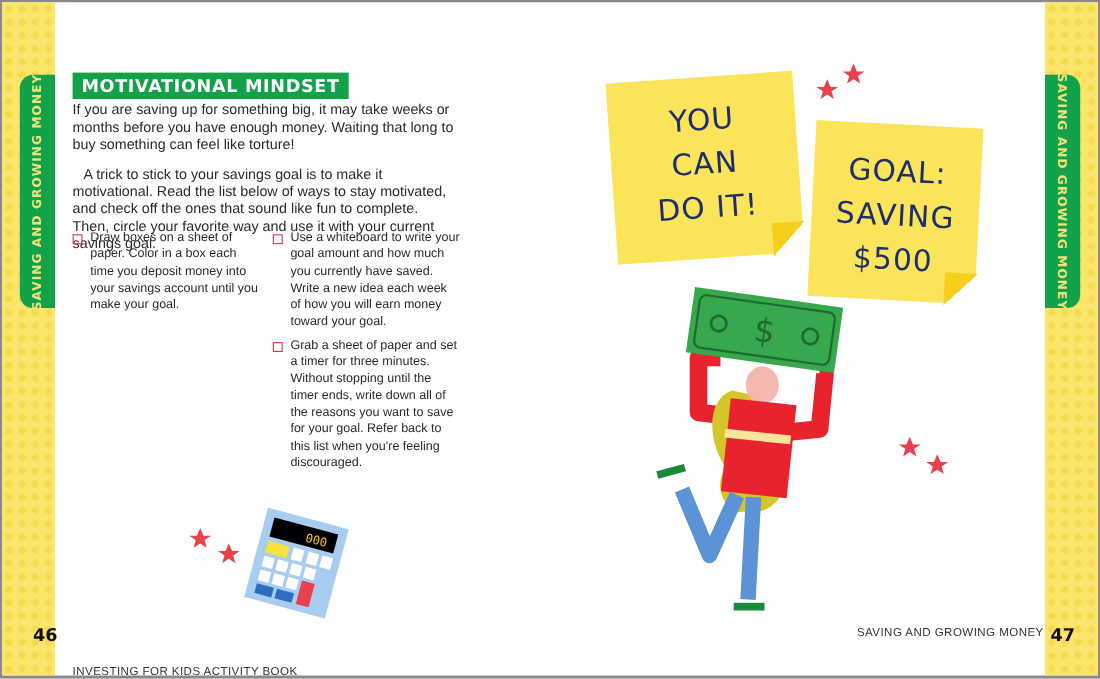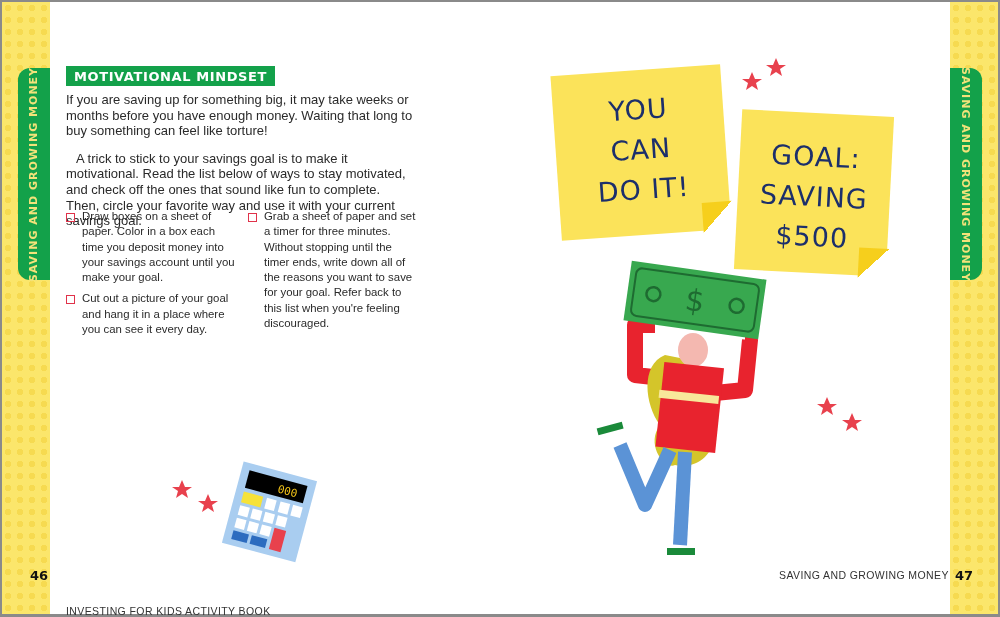--- a/index.html
+++ b/index.html
@@ -9,32 +9,32 @@
     background-image: radial-gradient(circle, #f6da50 3px, transparent 3.5px);
     background-size:12px 12px; }
   .strip.left { left:2px; }
   .strip.right { right:2px; }
   .tab { position:absolute; background:#13a14a; color:#f3e27a; font-family:"DejaVu Sans", sans-serif; font-weight:bold; font-size:11px; letter-spacing:1px; display:flex; align-items:center; justify-content:center; }
   .tab.left { left:18px; top:68px; width:32px; height:212px; border-radius:12px 0 0 12px; }
   .tab.left span { transform:rotate(-90deg); white-space:nowrap; }
   .tab.right { right:18px; top:68px; width:32px; height:212px; border-radius:0 12px 12px 0; }
   .tab.right span { transform:rotate(90deg); white-space:nowrap; }
 
-  .heading { position:absolute; left:66px; top:66px; background:#13a14a; color:#ffffff; font-family:"DejaVu Sans", sans-serif; font-weight:bold; font-size:13px; letter-spacing:0.6px; padding:3px 8px 2px 8px; }
+  .heading { position:absolute; left:66px; top:66px; background:#13a14a; color:#ffffff; font-family:"DejaVu Sans", sans-serif; font-weight:bold; font-size:16px; letter-spacing:0.6px; padding:3px 8px 2px 8px; }
   .intro { position:absolute; left:66px; top:92px; width:350px; font-size:13px; line-height:15.6px; color:#2a2a2a; }
   .intro p { margin:0; }
   .intro p.indent { text-indent:10px;margin-top:12px; }
 
   .col { position:absolute; width:170px; font-size:11.4px; line-height:15.3px; color:#2a2a2a; }
   .col.c1 { left:66px; top:209px; }
   .col.c2 { left:248px; top:209px; }
   .item { display:flex; margin-bottom:6px;justify-content:center; }
   .cb { flex:none; width:7px; height:7px; border:1.5px solid #e0324a; margin-top:4px; margin-right:7px; }
 
-  .footer-num { position:absolute; top:568px; font-family:"DejaVu Sans", sans-serif; font-weight:bold; font-size:13px; color:#111; }
+  .footer-num { position:absolute; top:568px; font-family:"DejaVu Sans", sans-serif; font-weight:bold; font-size:16px; color:#111; }
   .footer-text { position:absolute; top:569px; font-size:10.5px; letter-spacing:0.4px; color:#333; }
 
   .note { position:absolute; background:#fbe35a; color:#1c2f6b; font-family:"DejaVu Sans", sans-serif; font-size:27px; line-height:40px; text-align:center; letter-spacing:1px; }
   .note1 { left:556px; top:70px; width:170px; height:165px; transform:rotate(-4deg); padding-top:20px; box-sizing:border-box; }
   .note2 { left:738px; top:113px; width:152px; height:160px; transform:rotate(3deg); padding-top:24px; box-sizing:border-box; }
   .curl-fold { position:absolute; right:-2px; bottom:-2px; width:30px; height:30px; background:linear-gradient(135deg, #f6cf1c 50%, #ffffff 50%); }
 
   svg { position:absolute; overflow:visible; }
 </style>
 </head>
@@ -56,27 +56,27 @@
 <div class="intro">
   <p>If you are saving up for something big, it may take weeks or months before you have enough money. Waiting that long to buy something can feel like torture!</p>
   <p class="indent">A trick to stick to your savings goal is to make it motivational. Read the list below of ways to stay motivated, and check off the ones that sound like fun to complete. Then, circle your favorite way and use it with your current savings goal.</p>
 </div>
 
 <div class="col c1">
   <div class="item">
       <span class="cb"></span>
       <span>Draw boxes on a sheet of paper. Color in a box each time you deposit money into your savings account until you make your goal.</span>
     </div>
-  <div class="item">
-      <span class="cb"></span>
-      <span>Cut out a picture of your goal and hang it in a place where you can see it every day.</span>
-    </div>
 </div>
 
 <div class="col c2">
+  <div class="item">
+      <span class="cb"></span>
+      <span>Use a whiteboard to write your goal amount and how much you currently have saved. Write a new idea each week of how you will earn money toward your goal.</span>
+    </div>
   <div class="item">
       <span class="cb"></span>
       <span>Grab a sheet of paper and set a timer for three minutes. Without stopping until the timer ends, write down all of the reasons you want to save for your goal. Refer back to this list when you're feeling discouraged.</span>
     </div>
 </div>
 
 <svg style="left:170px;top:460px;" width="150" height="100">
   <g fill="#e8414d">
     <polygon points="12,20 15,27 22,27 16,31 18,38 12,34 6,38 8,31 2,27 9,27"></polygon>
     <polygon points="38,34 41,41 48,41 42,45 44,52 38,48 32,52 34,45 28,41 35,41"></polygon>

